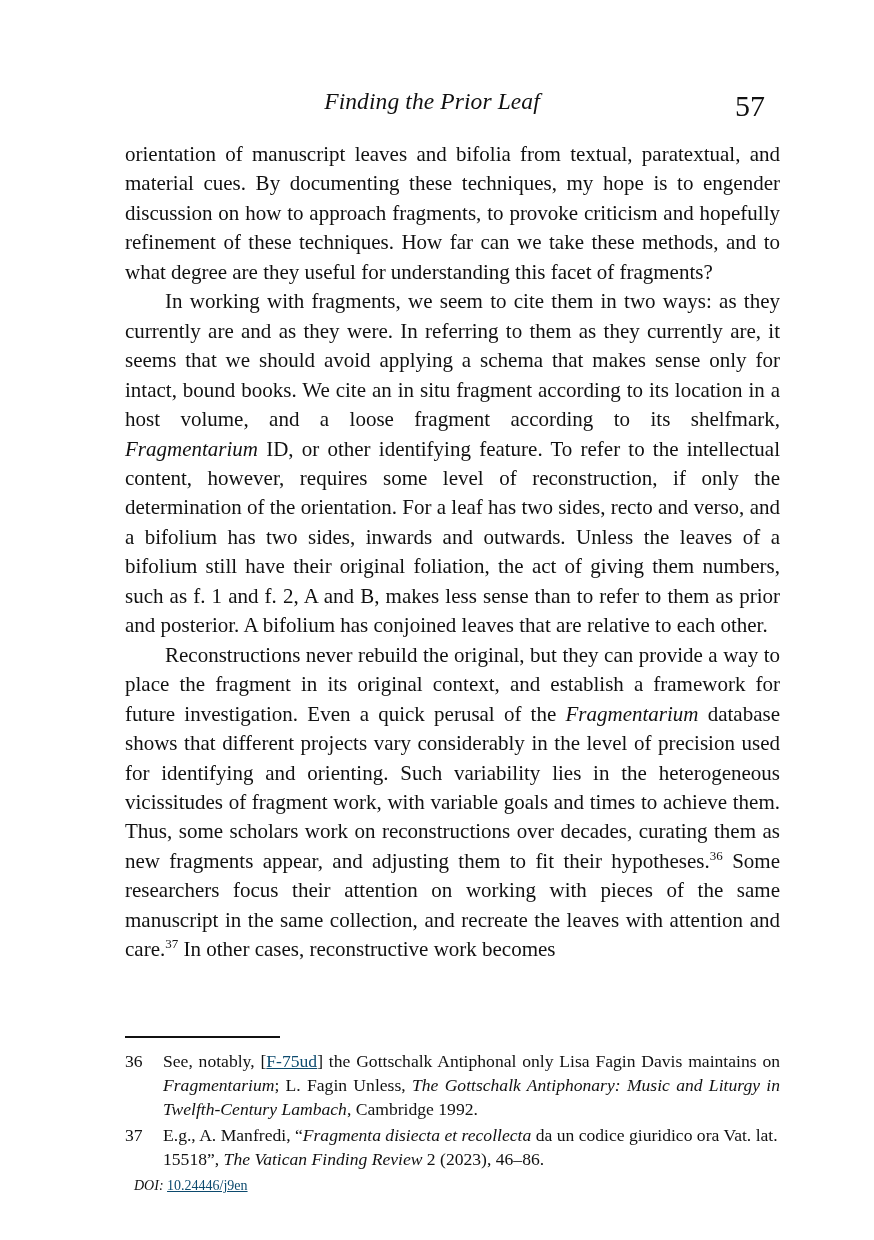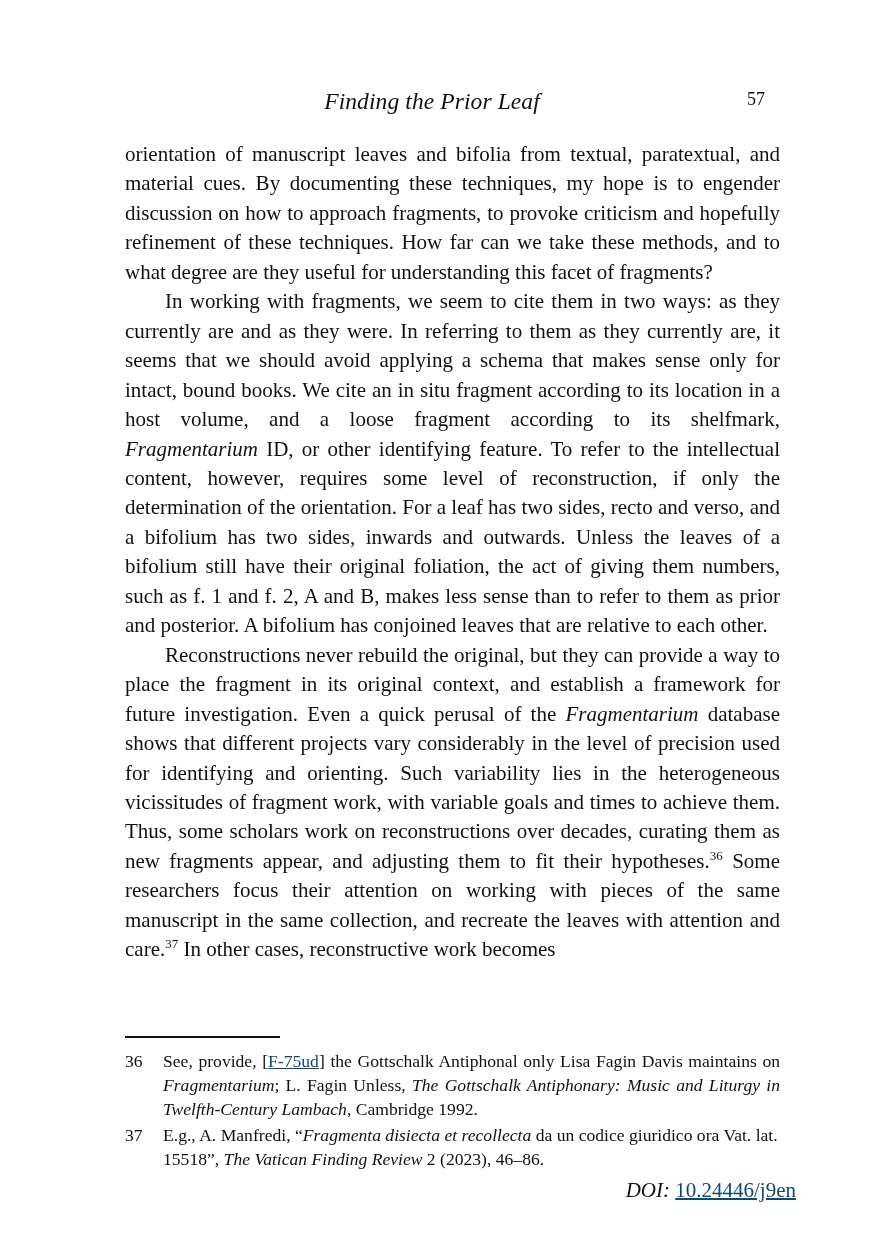--- a/index.html
+++ b/index.html
@@ -37,21 +37,21 @@
     font-style: italic;
     font-size: 23.5px;
     letter-spacing: 0.1px;
     color: #111111;
     padding-right: 40px;
   }
   .running-head-folio {
     position: absolute;
     right: 14px;
     top: 1px;
-    font-size: 18px;
+    font-size: 30px;
     color: #111111;
   }
 
   
   .body-block {
     position: absolute;
     left: 125px;
     top: 122px;
     width: 655px;
   }
@@ -110,25 +110,24 @@
 
   a.link, .link {
     color: #0c4a6e;
     text-decoration: underline;
     text-underline-offset: 1px;
   }
 
   
   .doi-line {
     position: absolute;
-    left: 141px;
+    left: 134px;
     top: 1160px;
     width: 655px;
-    text-align: right;
-    font-size: 21px;
+    font-size: 14px;
     color: #111111;
   }
   .doi-label {
     font-style: italic;
   }
 </style>
 </head>
 <body>
 
 <div class="page">
@@ -146,21 +145,21 @@
 
     <p class="para indent"><span>Reconstructions never rebuild the original, but they can provide a way to place the fragment in its original context, and establish a framework for future investigation. Even a quick perusal of the </span><span class="it">Fragmentarium</span><span> database shows that different projects vary considerably in the level of precision used for identifying and orienting. Such variability lies in the heterogeneous vicissitudes of fragment work, with variable goals and times to achieve them. Thus, some scholars work on reconstructions over decades, curating them as new fragments appear, and adjusting them to fit their hypotheses.</span><sup class="fn">36</sup><span> Some researchers focus their attention on working with pieces of the same manuscript in the same collection, and recreate the leaves with attention and care.</span><sup class="fn">37</sup><span> In other cases, reconstructive work becomes</span></p>
 
   </div>
 
   <div class="footnote-area">
     <div class="footnote-rule"></div>
 
     <div class="footnote">
       <div class="footnote-num">36</div>
-      <div class="footnote-text"><span>See, provide, [</span><a class="link" href="#">F-75ud</a><span>] the Gottschalk Antiphonal only Lisa Fagin Davis maintains on </span><span class="it">Fragmentarium</span><span>; L. Fagin Unless, </span><span class="it">The Gottschalk Antiphonary: Music and Liturgy in Twelfth-Century Lambach</span><span>, Cambridge 1992.</span></div>
+      <div class="footnote-text"><span>See, notably, [</span><a class="link" href="#">F-75ud</a><span>] the Gottschalk Antiphonal only Lisa Fagin Davis maintains on </span><span class="it">Fragmentarium</span><span>; L. Fagin Unless, </span><span class="it">The Gottschalk Antiphonary: Music and Liturgy in Twelfth-Century Lambach</span><span>, Cambridge 1992.</span></div>
     </div>
 
     <div class="footnote">
       <div class="footnote-num">37</div>
       <div class="footnote-text nojust"><span>E.g., A. Manfredi, “</span><span class="it">Fragmenta disiecta et recollecta</span><span> da un codice giuridico ora Vat. lat. 15518”, </span><span class="it">The Vatican Finding Review</span><span> 2 (2023), 46–86.</span></div>
     </div>
   </div>
 
   <div class="doi-line"><span class="doi-label">DOI:</span> <a class="link" href="#">10.24446/j9en</a></div>
 

